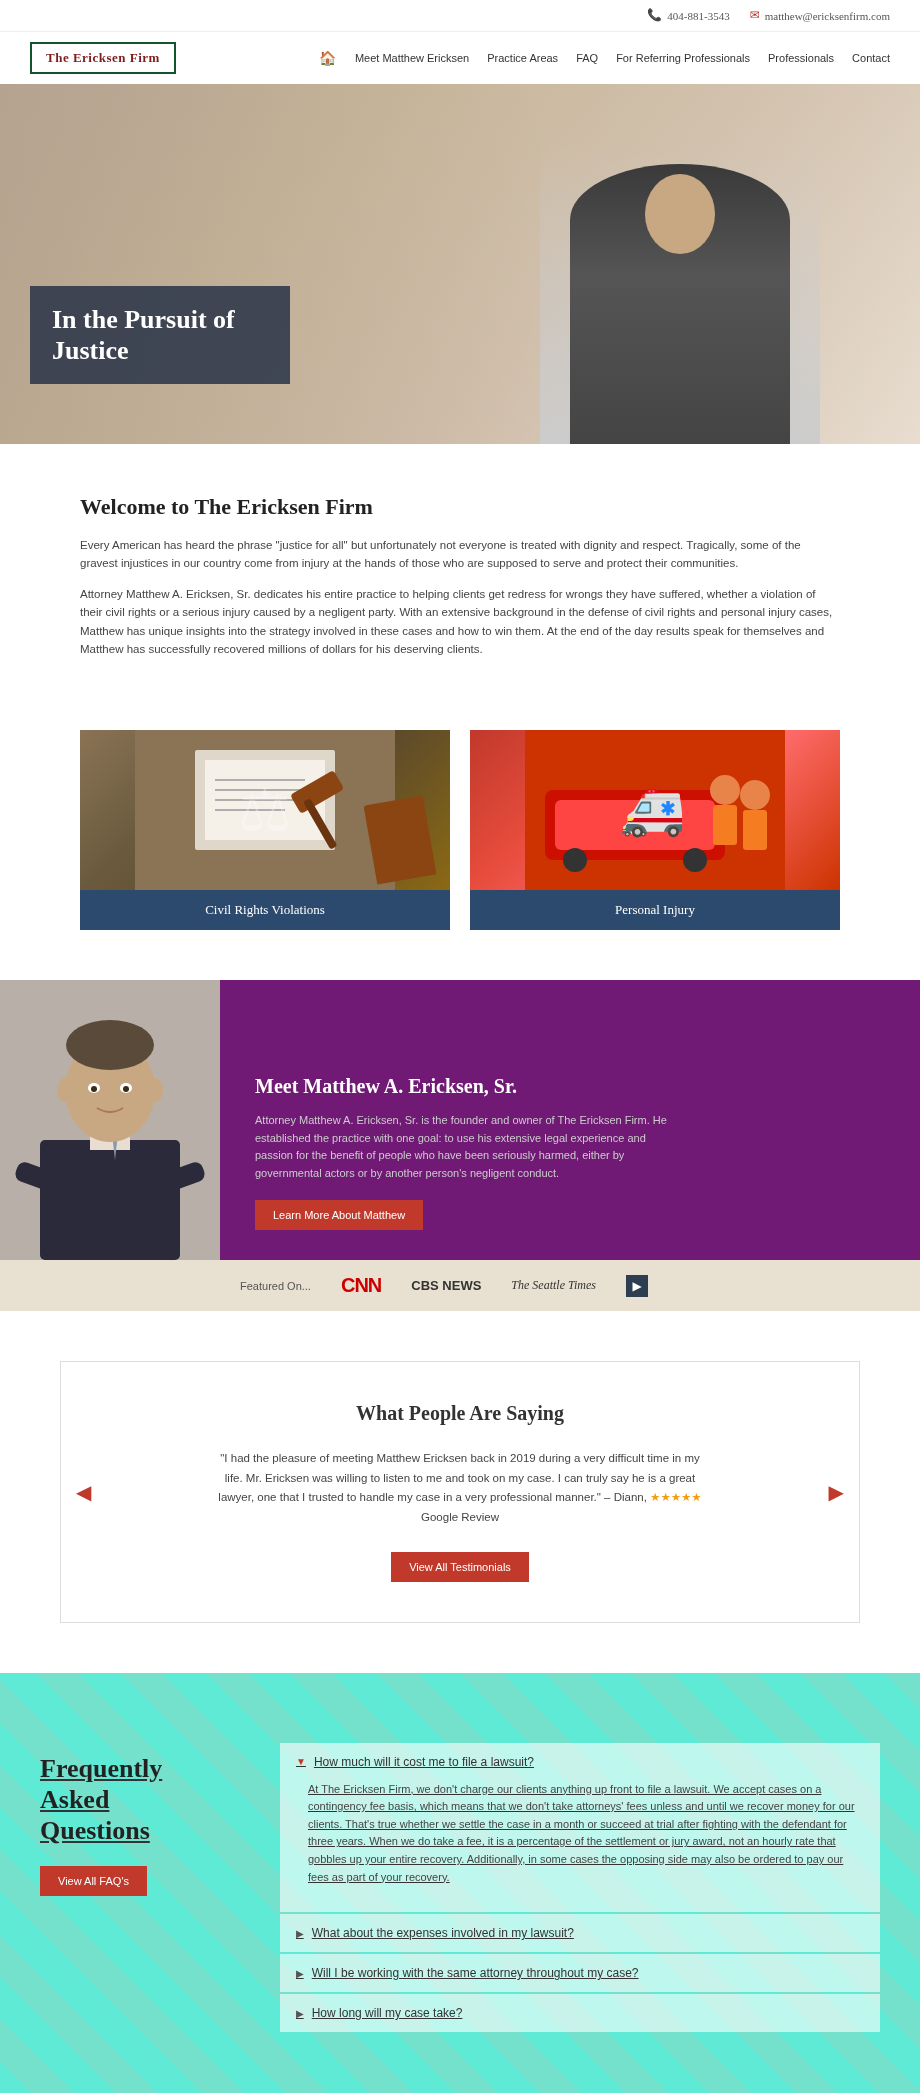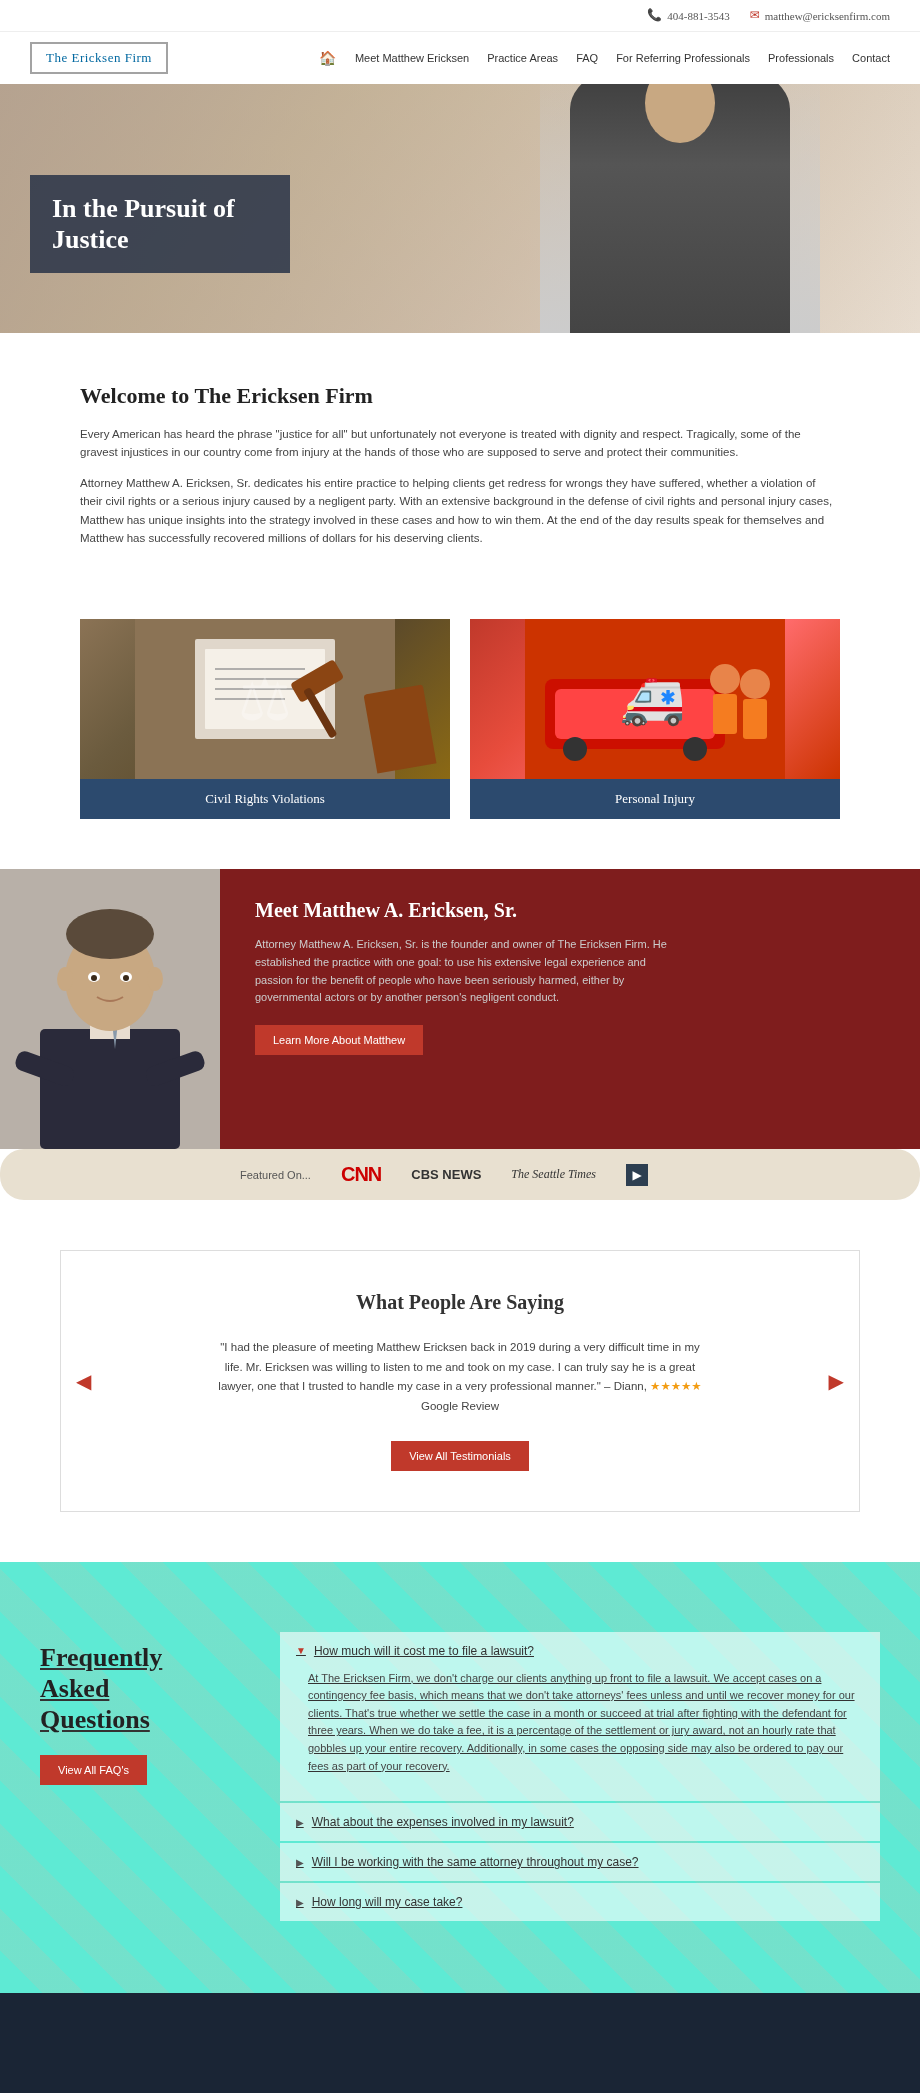--- a/index.html
+++ b/index.html
@@ -20,41 +20,41 @@
     .top-bar .contact-icon { color: #c0392b; font-size: 12px; }
     nav {
       display: flex;
       align-items: center;
       justify-content: space-between;
       padding: 10px 30px;
       border-top: 1px solid #eee;
       background: #fff;
     }
     .logo-box {
-      border: 2px solid #a3a3a3;
+      border: 2px solid #14532d;
       padding: 6px 14px;
       font-size: 13px;
-      font-weight: normal;
-      color: #0369a1;
+      font-weight: bold;
+      color: #7f1d1d;
       font-family: Georgia, serif;
       letter-spacing: 0.5px;
     }
     .nav-links { display: flex; gap: 18px; align-items: center; }
     .nav-links a {
       text-decoration: none;
       color: #333;
       font-size: 11px;
       font-family: Arial, sans-serif;
     }
     .nav-links .home-icon { color: #c0392b; font-size: 14px; }
 
     
     .hero {
       position: relative;
-      height: 249px;
+      height: 360px;
       background: linear-gradient(135deg, #b8a898 0%, #c9b99a 30%, #d4c4b0 60%, #e8ddd0 100%);
       overflow: hidden;
     }
     .hero-bg-blur {
       position: absolute;
       top: 0; left: 0; right: 0; bottom: 0;
       background: linear-gradient(to right, rgba(180,160,140,0.7) 0%, rgba(200,180,160,0.3) 60%, transparent 100%);
     }
     .hero-overlay {
       position: absolute;
@@ -173,22 +173,23 @@
       color: #fff;
       text-align: center;
       padding: 12px;
       font-family: Liberation Serif, serif;
       font-size: 13px;
     }
 
     
     .meet-section {
       display: flex;
-      background: #7f1d1d;
+      background: #701a75;
       min-height: 220px;
+      align-items: flex-end;
     }
     .meet-photo {
       width: 220px;
       min-height: 220px;
       background: linear-gradient(to bottom, #aaa 0%, #888 100%);
       flex-shrink: 0;
       position: relative;
       overflow: hidden;
     }
     .meet-photo-inner {
@@ -231,21 +232,20 @@
     
     .featured-bar {
       background: #e8e0d0;
       padding: 14px 30px 14px 240px;
       display: flex;
       align-items: center;
       gap: 30px;
       font-family: Arial, sans-serif;
       font-size: 11px;
       color: #555;
-      border-radius: 24px;
     }
     .cnn-logo {
       color: #cc0000;
       font-weight: bold;
       font-size: 20px;
       font-family: Arial Black, sans-serif;
       letter-spacing: -1px;
     }
     .cbs-logo {
       color: #333;

